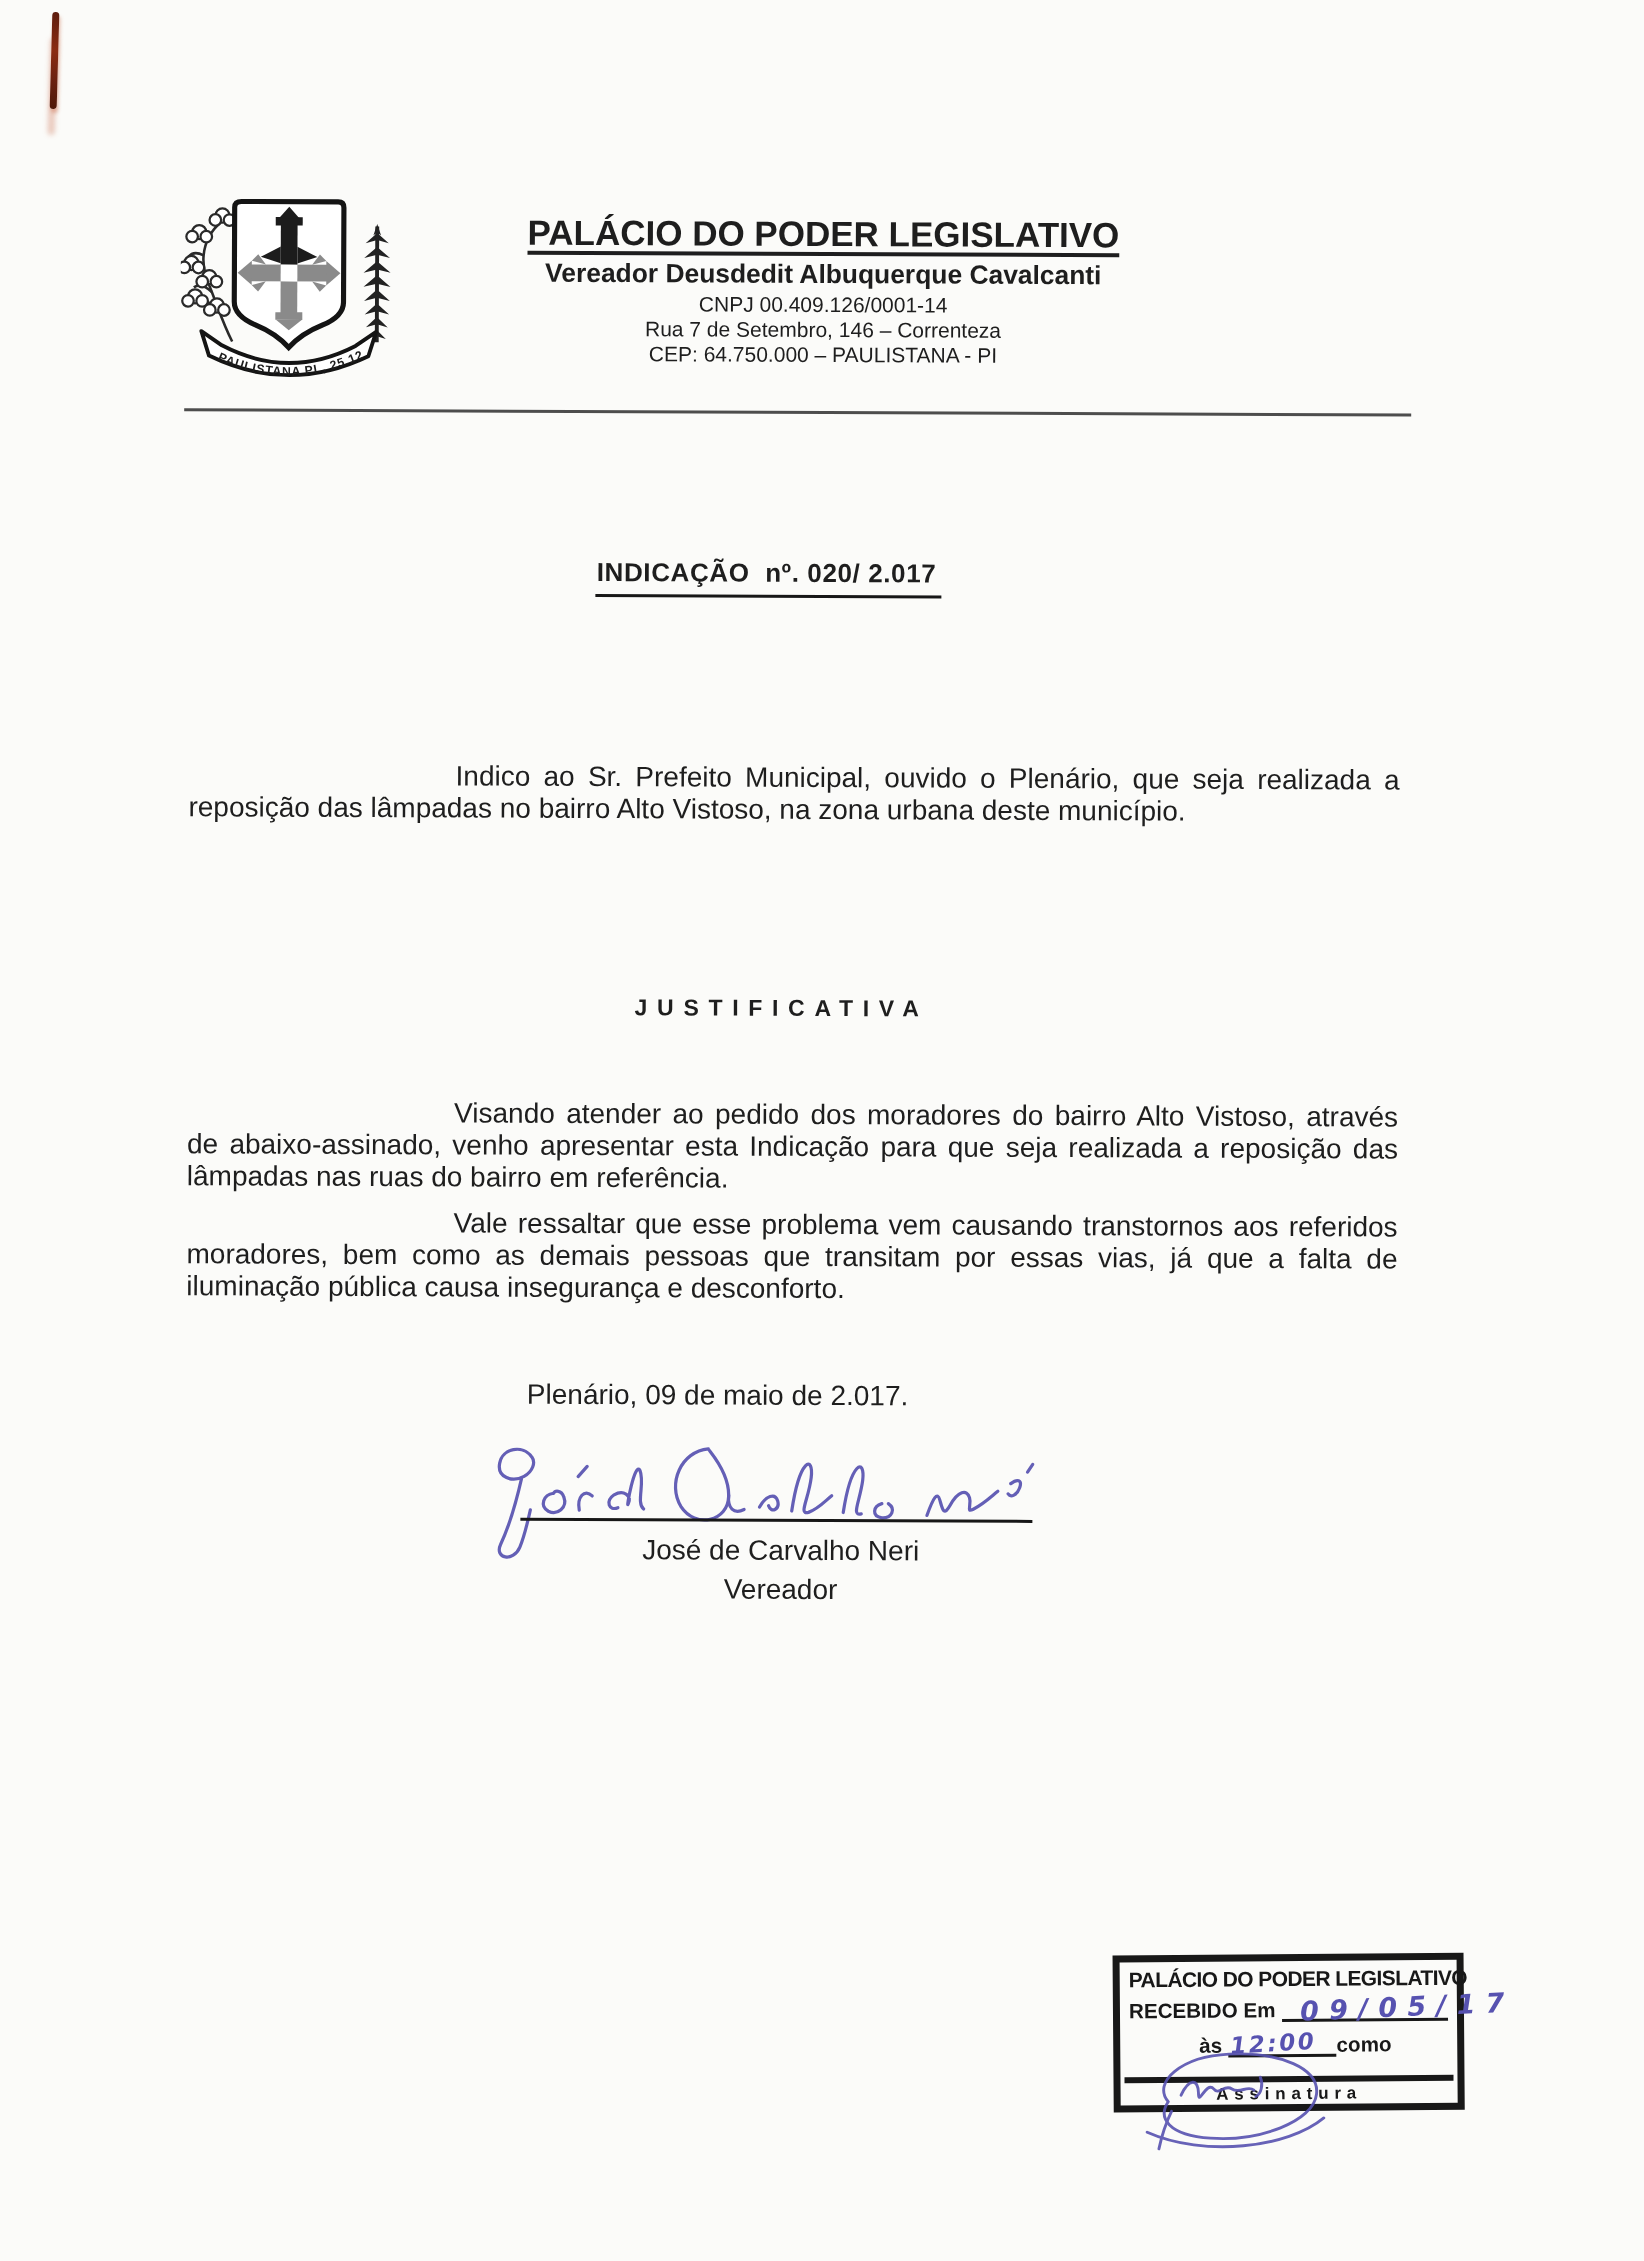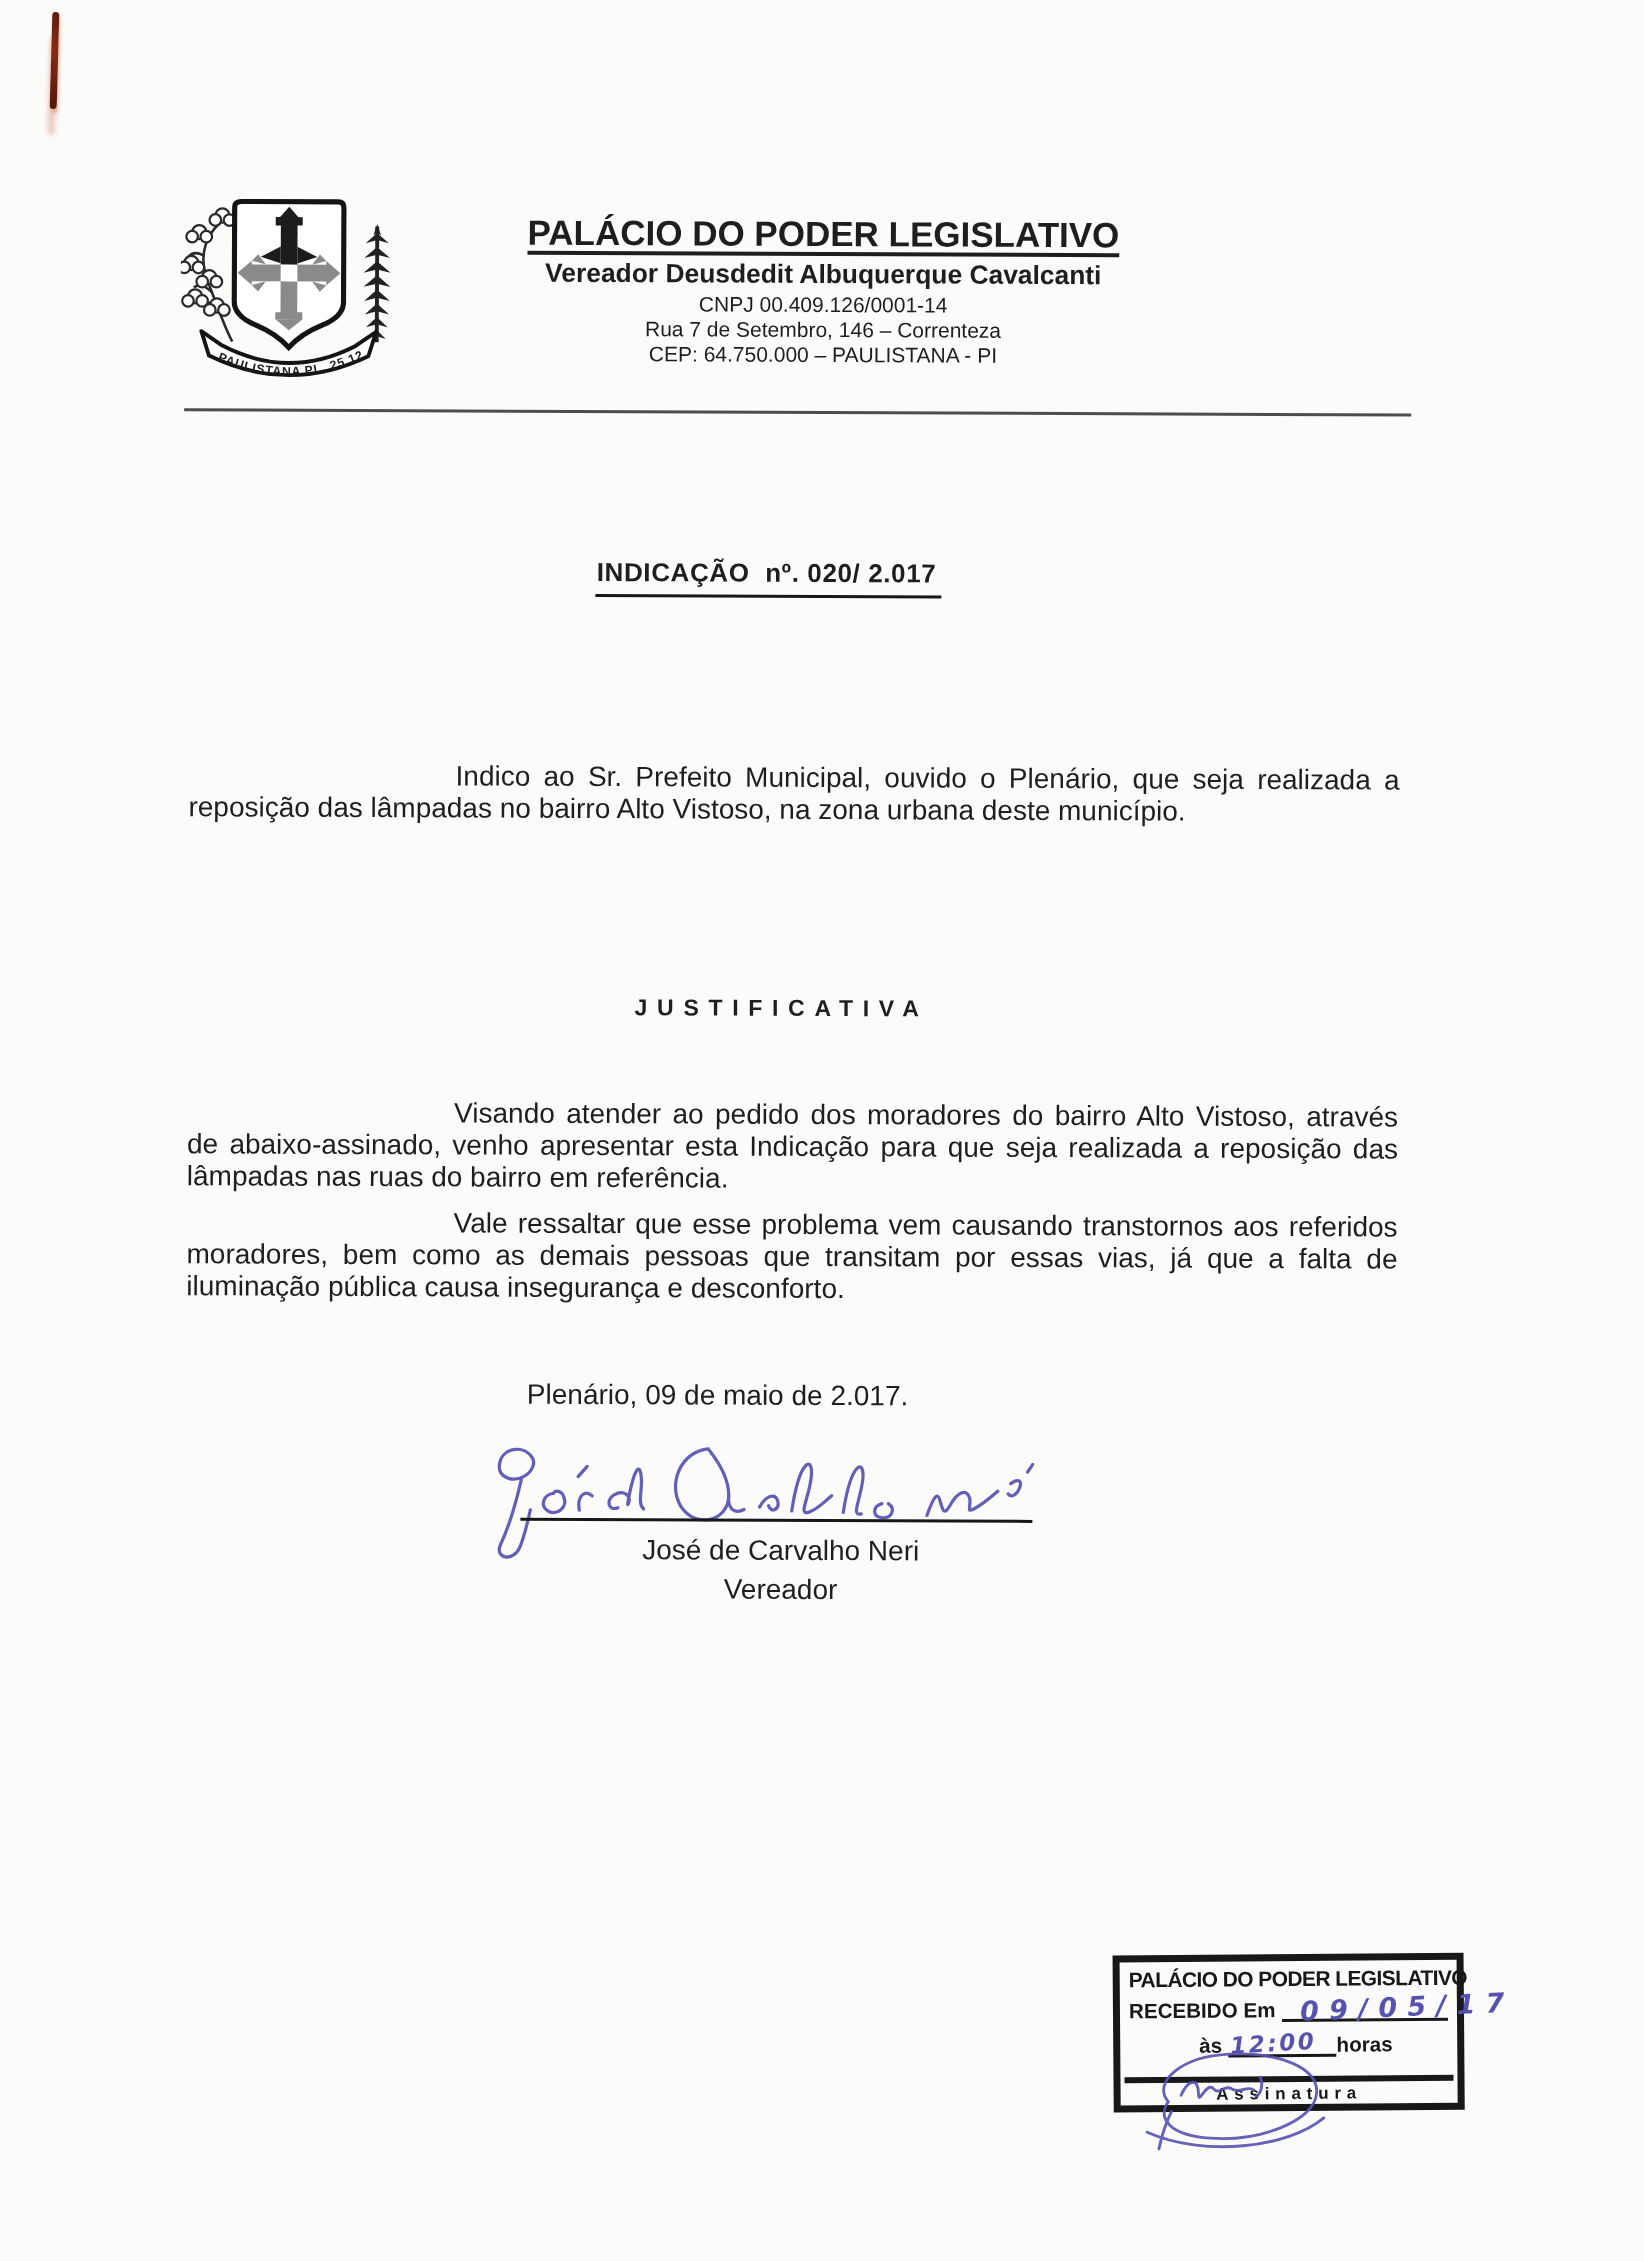--- a/index.html
+++ b/index.html
@@ -185,21 +185,21 @@
         <span class="lbl">RECEBIDO Em</span>
         <span class="stamp-fill">
           <span class="hand hand-date">09/05/17</span>
         </span>
       </div>
       <div class="stamp-row3">
         <span class="lbl">às</span>
         <span class="stamp-fill short">
           <span class="hand hand-time">12:00</span>
         </span>
-        <span class="lbl">horas</span>
+        <span class="lbl">como</span>
       </div>
       <div class="stamp-midline"></div>
       <div class="stamp-assinatura">Assinatura</div>
       <svg class="stamp-scrawl" viewBox="0 0 330 200">
         <g fill="none" stroke="#5752b0" stroke-width="4.5" stroke-linecap="round" opacity="0.9">
           <path d="M55,105 C30,75 75,35 150,32 C230,29 290,55 285,95 C280,138 195,168 120,162 C55,157 38,130 55,105"></path>
           <path d="M22,152 C110,192 240,178 296,132"></path>
           <path d="M75,95 C88,68 102,70 102,92 C102,114 114,72 126,86 C134,96 142,78 154,86 C166,94 178,80 188,88"></path>
           <path d="M198,68 C203,80 199,94 191,98"></path>
           <path d="M60,120 C50,140 44,160 40,178"></path>

